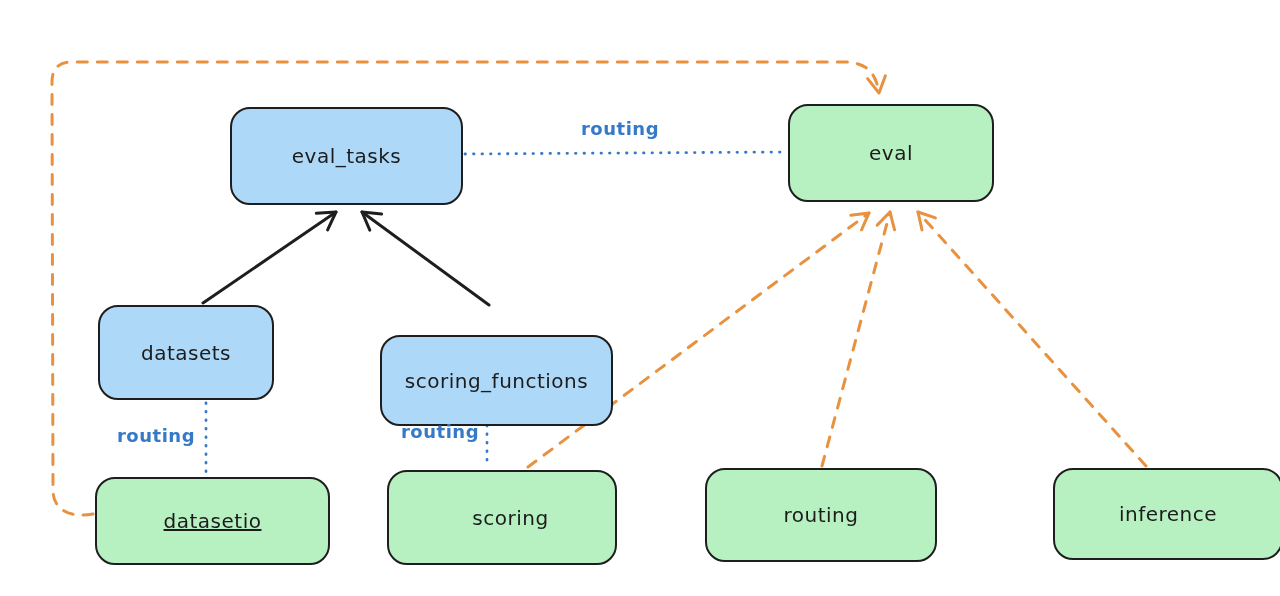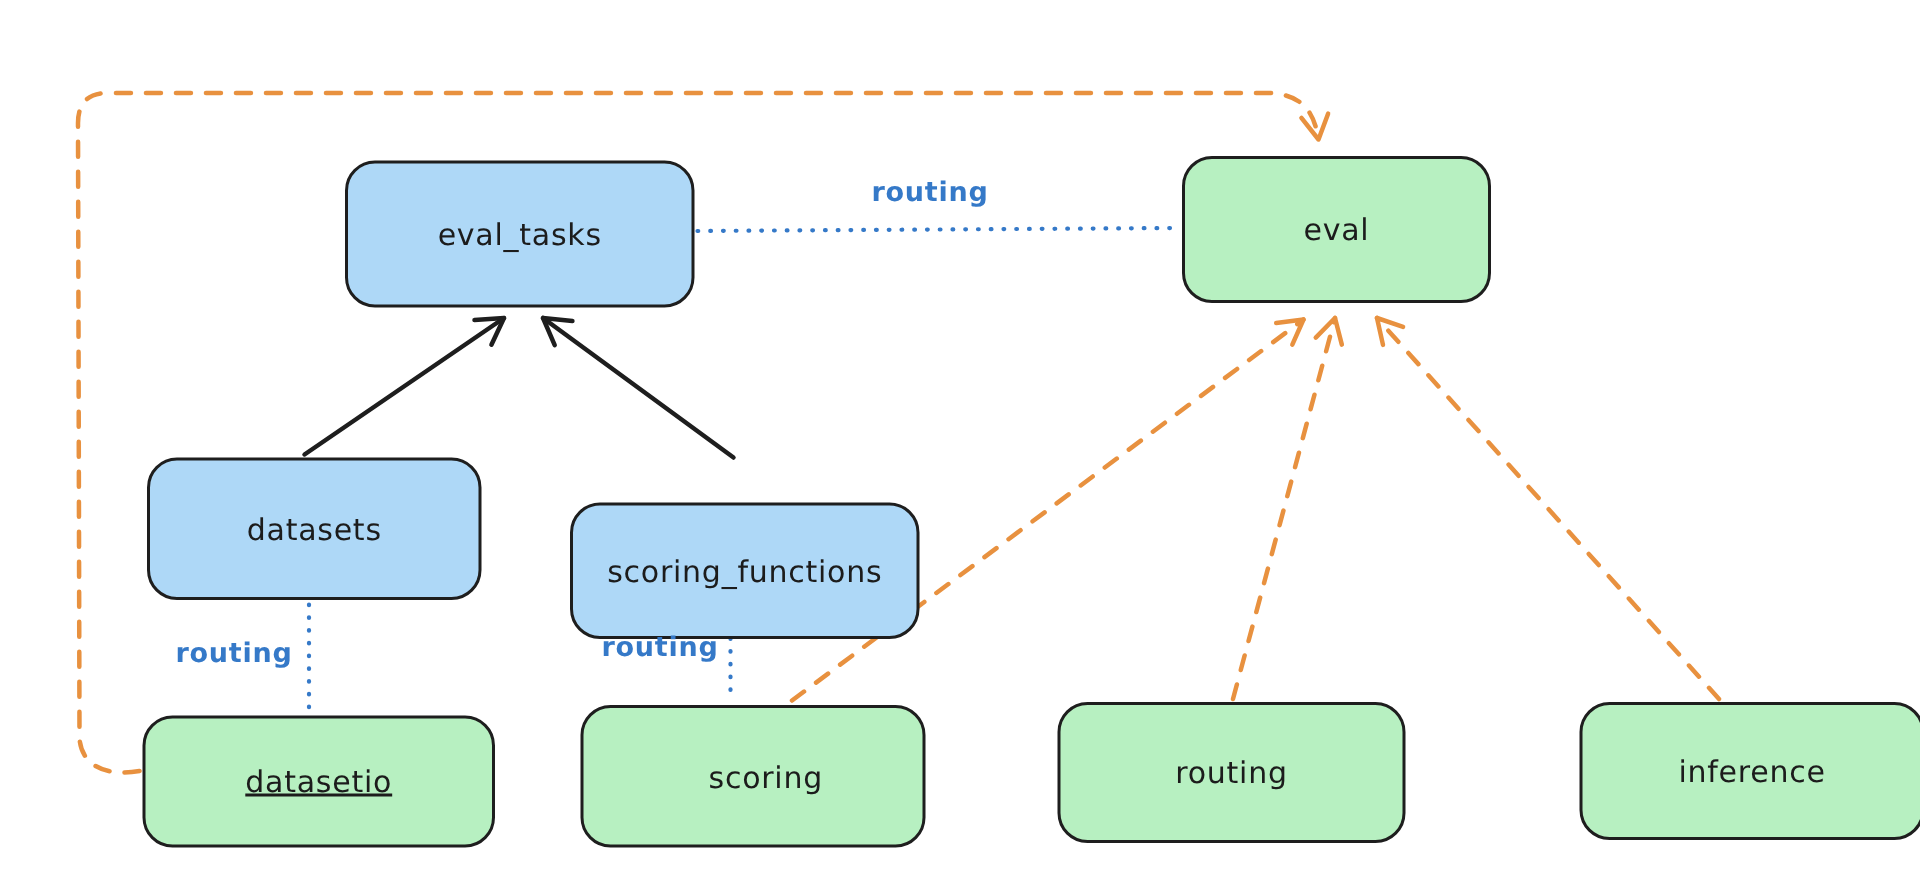--- a/index.html
+++ b/index.html
@@ -69,21 +69,21 @@
   </svg>
 
   <div class="node blue" style="left:230px; top:107px; width:233px; height:98px;">
     <span>eval_tasks</span>
   </div>
 
   <div class="node green" style="left:788px; top:104px; width:206px; height:98px;">
     <span>eval</span>
   </div>
 
-  <div class="node blue" style="left:98px; top:305px; width:223px; height:95px;">
+  <div class="node blue" style="left:98px; top:305px; width:176px; height:95px;">
     <span>datasets</span>
   </div>
 
   <div class="node blue" style="left:380px; top:307px; width:233px; height:91px;margin-top:28px;">
     <span>scoring_functions</span>
   </div>
 
   <div class="node green" style="left:95px; top:477px; width:235px; height:88px;text-decoration:underline;">
     <span>datasetio</span>
   </div>

